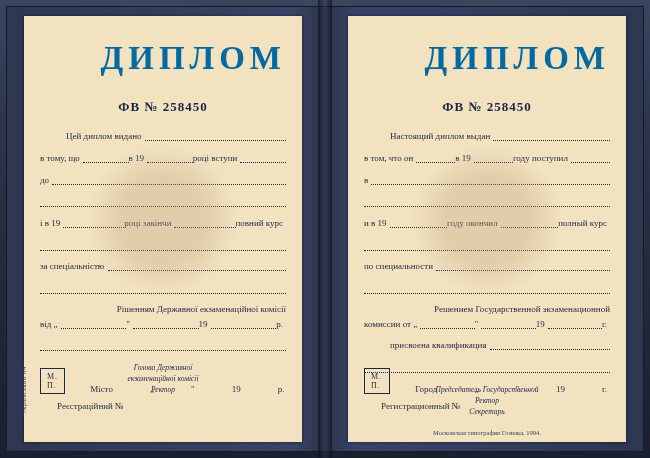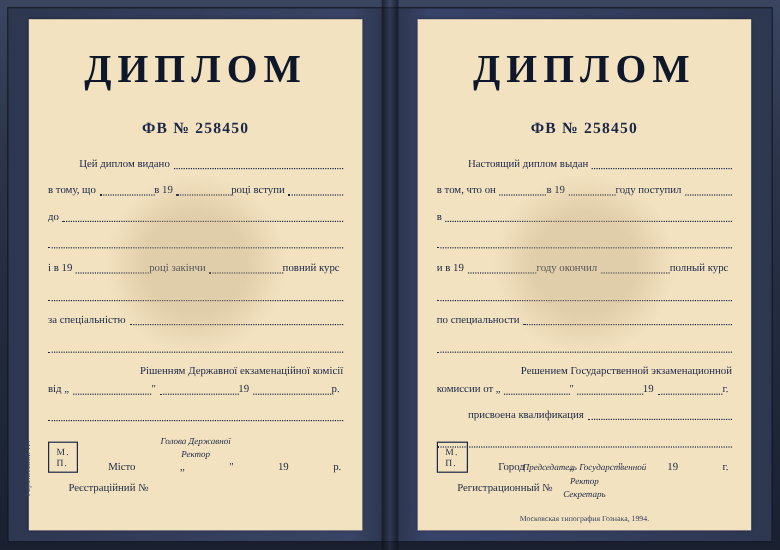--- a/index.html
+++ b/index.html
@@ -43,26 +43,26 @@
 
   .watermark{
     position:absolute;left:50%;top:48%;
     width:150px;height:150px;margin-left:-75px;margin-top:-75px;
     border-radius:50%;
     background:radial-gradient(circle, rgba(190,168,128,.35) 0 40%, rgba(190,168,128,.12) 60%, rgba(190,168,128,0) 72%);
     pointer-events:none;
   }
 
   .title{
-    text-align:center;
+    text-align:right;
     font-size:33px;
     letter-spacing:5px;
     font-weight:bold;
     margin-top:10px;
-    color:#0f172a;
+    color:#0369a1;
     font-family:"Liberation Serif", serif;
   }
   .serial{
     text-align:center;
     font-size:13px;
     font-weight:bold;
     letter-spacing:1px;
     margin-top:22px;
     color:#1b2746;
   }
@@ -203,20 +203,21 @@
         <span class="dots"></span>
         <span class="lbl">р.</span>
       </div>
 
 
       <div class="blockline"></div>
     </div>
 
     <div class="sig">
       <div>Голова Державної</div>
+      <div>екзаменаційної комісії</div>
       <div>Ректор</div>
     </div>
 
     <div class="footer">
       <div class="footrow">
         <span class="mp">М. П.</span>
         <span class="lbl">Місто</span>
         <span class="dots"></span>
         <span class="lbl">„</span>
         <span class="dots"></span>

